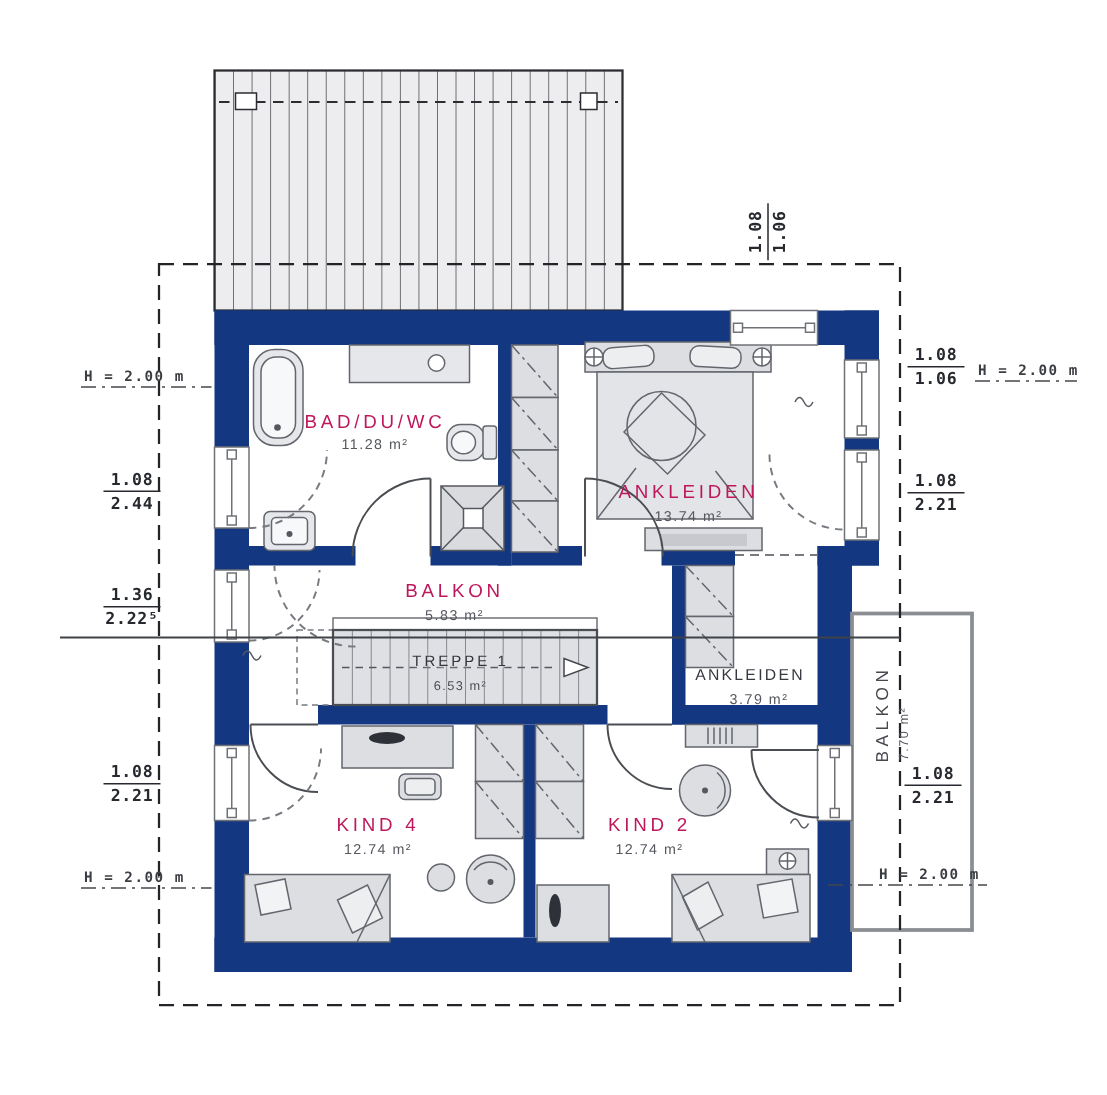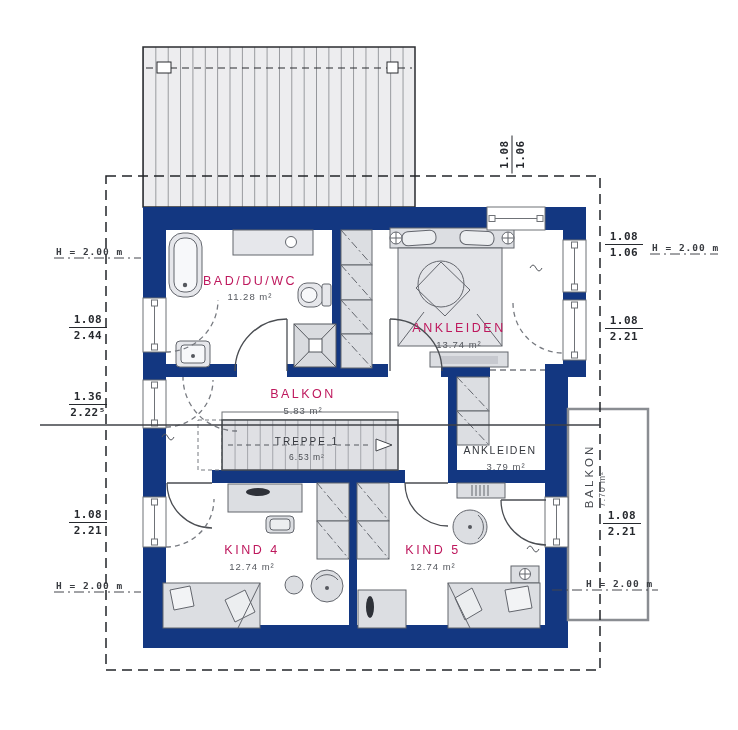--- a/index.html
+++ b/index.html
@@ -305,21 +305,21 @@
 <div class="rname" style="left:459px;top:321px">ANKLEIDEN</div>
 <div class="rarea" style="left:459px;top:339px">13.74 m²</div>
 <div class="rname" style="left:303px;top:387px">BALKON</div>
 <div class="rarea" style="left:303px;top:405px">5.83 m²</div>
 <div class="sname" style="left:307px;top:436px">TREPPE 1</div>
 <div class="sarea" style="left:307px;top:452px">6.53 m²</div>
 <div class="aname" style="left:500px;top:444px">ANKLEIDEN</div>
 <div class="rarea" style="left:506px;top:461px">3.79 m²</div>
 <div class="rname" style="left:252px;top:543px">KIND 4</div>
 <div class="rarea" style="left:252px;top:561px">12.74 m²</div>
-<div class="rname" style="left:433px;top:543px">KIND 5</div>
+<div class="rname" style="left:433px;top:543px">KIND 2</div>
 <div class="rarea" style="left:433px;top:561px">12.74 m²</div>
 <div class="vname" style="left:553px;top:470px;width:72px">BALKON</div>
 <div class="varea" style="left:577px;top:484px;width:50px">7.70 m²</div>
 
 <div class="hlab" style="left:56px;top:246px">H = 2.00 m</div>
 <div class="frac" style="left:62px;top:313px">
   <span class="t">1.08</span>
   <span class="b">2.44</span>
 </div>
 <div class="frac" style="left:62px;top:390px">

